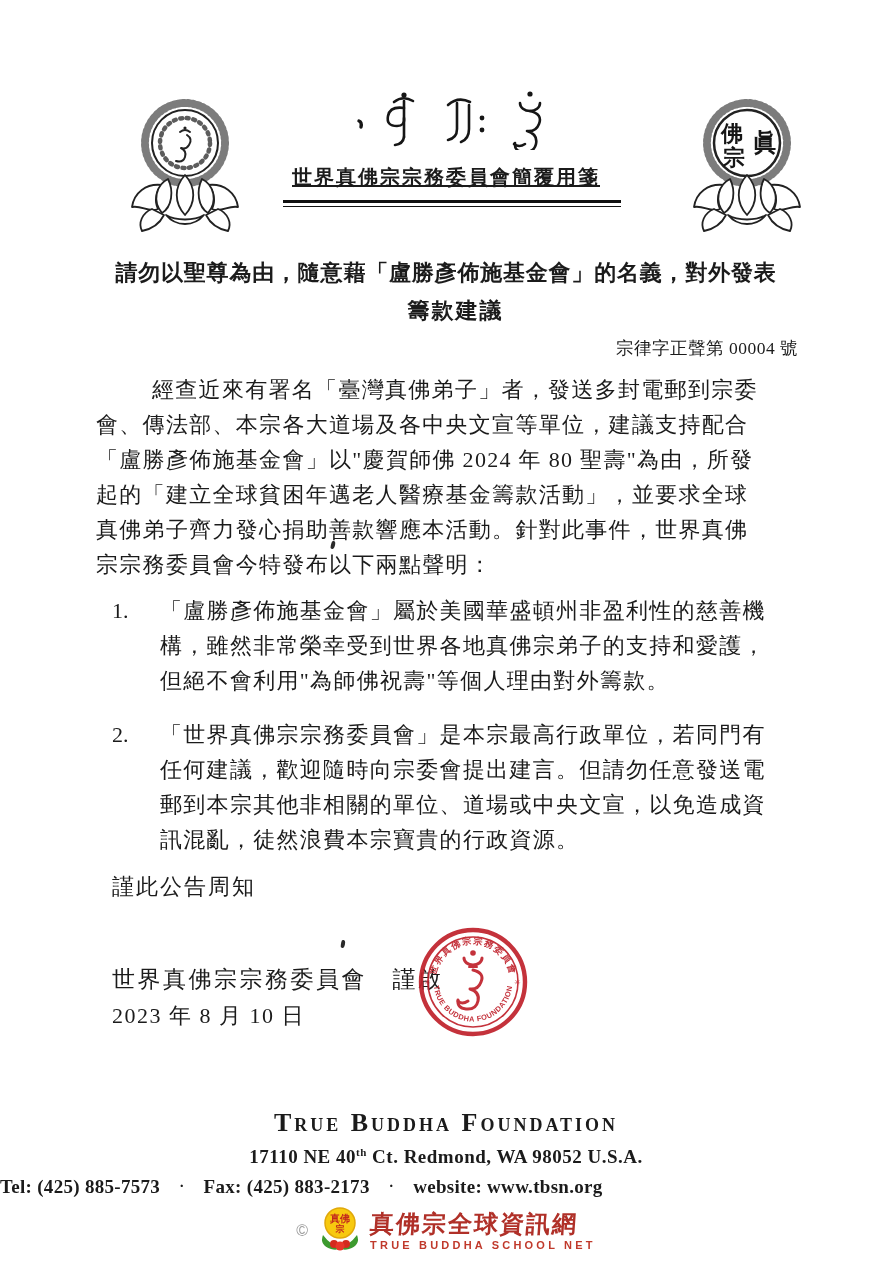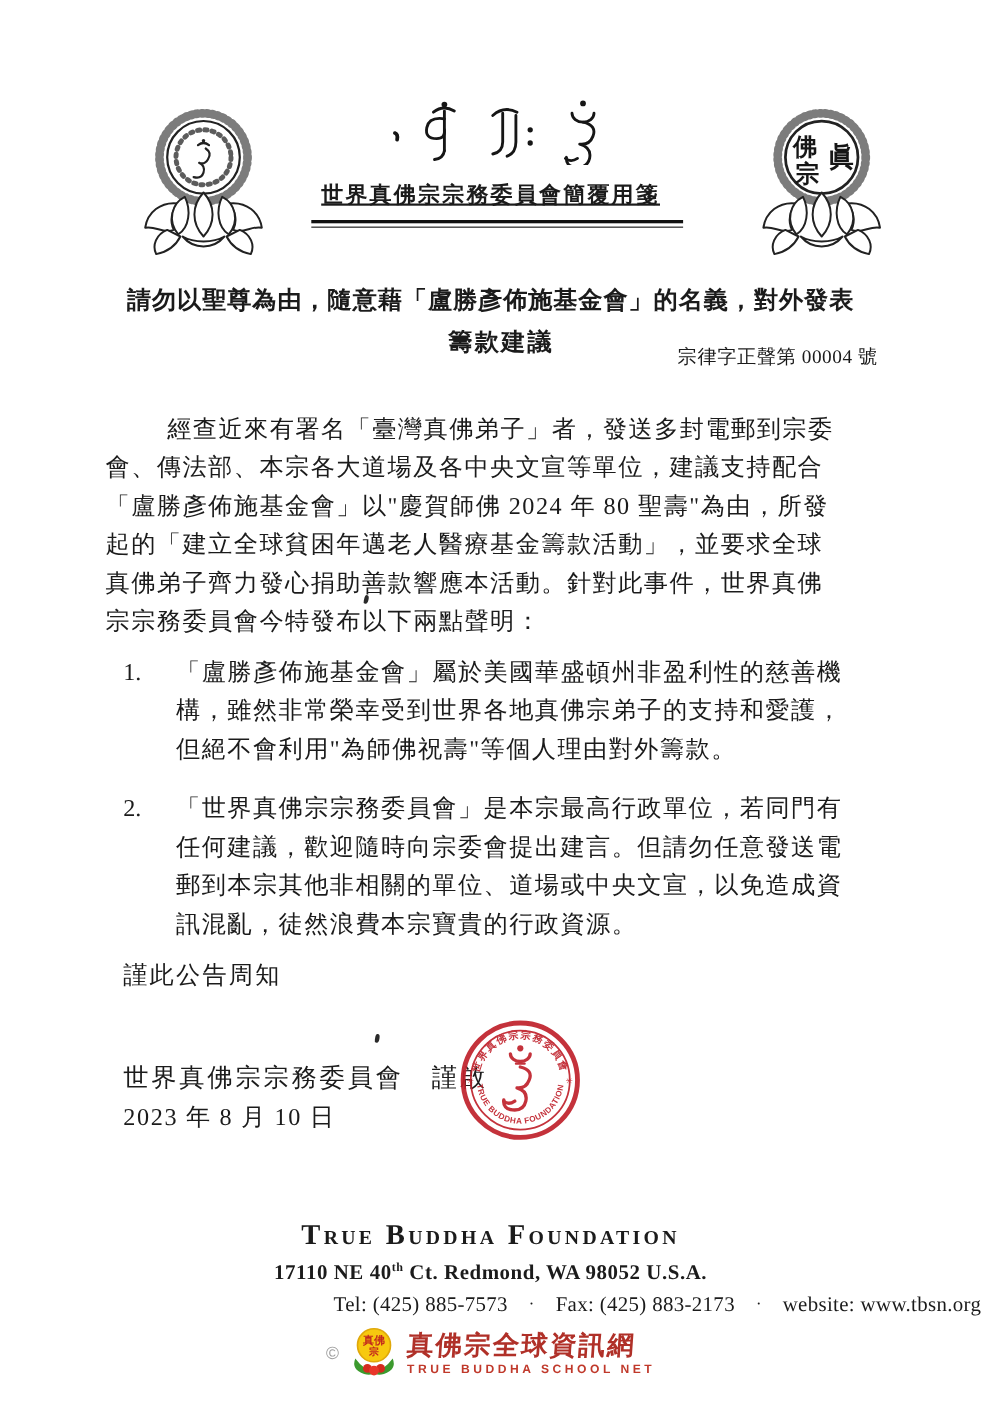--- a/index.html
+++ b/index.html
@@ -19,21 +19,21 @@
   }
   .double-rule{
     position:absolute;left:283px;top:200px;width:338px;height:3px;
     border-top:3.5px solid #111;border-bottom:1.5px solid #111;
   }
   
   .subject-line1{position:absolute;left:0;right:0;top:258px;text-align:center;
     font-size:22px;font-weight:700;letter-spacing:0.8px;white-space:nowrap;}
   .subject-line2{position:absolute;left:0;right:0;top:296px;text-align:center;
     font-size:22px;font-weight:700;letter-spacing:2px;padding-left:19px;}
-  .ref-number{position:absolute;right:94px;top:312px;font-size:17.5px;letter-spacing:0.5px;}
+  .ref-number{position:absolute;right:94px;top:336px;font-size:17.5px;letter-spacing:0.5px;}
   
   .para{position:absolute;left:96px;top:372px;width:700px;
     font-size:22px;line-height:35px;letter-spacing:1.3px;}
   .para .line:first-child{text-indent:56px;}
   .statement{position:absolute;left:112px;width:700px;font-size:22px;line-height:35px;letter-spacing:1.3px;}
   .statement-1{top:593px;}
   .statement-2{top:717px;}
   .statement .num{position:absolute;left:0;top:0;letter-spacing:0;}
   .statement .lines{margin-left:48px;}
   .closing{position:absolute;left:112px;top:872px;font-size:22px;letter-spacing:2px;}
@@ -43,22 +43,22 @@
   .seal{position:absolute;left:417px;top:926px;width:112px;height:112px;opacity:0.93;}
   .artifact{position:absolute;background:#2a2a2a;border-radius:40% 60% 60% 40%;}
   .artifact-1{left:331px;top:541px;width:4px;height:8px;transform:rotate(14deg);}
   .artifact-2{left:341px;top:940px;width:4px;height:8px;transform:rotate(10deg);}
   
   .footer-org{position:absolute;left:0;right:0;top:1108px;text-align:center;
     font-variant:small-caps;font-weight:700;font-size:26px;letter-spacing:3px;}
   .footer-address{position:absolute;left:0;right:0;top:1146px;text-align:center;
     font-weight:700;font-size:19px;letter-spacing:0.5px;}
   .footer-address sup{font-size:11px;}
-  .footer-contact{position:absolute;left:0;right:0;top:1176px;text-align:right;
-    font-weight:400;font-size:19px;letter-spacing:0.3px;}
+  .footer-contact{position:absolute;left:0;right:0;top:1176px;text-align:left;
+    font-weight:700;font-size:19px;letter-spacing:0.3px;}
   .footer-contact .sep{display:inline-block;margin:0 14px;font-size:15px;vertical-align:2px;}
   
   .site-logo{position:absolute;left:0;right:0;top:1206px;display:flex;
     justify-content:center;align-items:center;gap:8px;}
   .site-logo .copyright{color:#9b9b9b;font-size:16px;font-family:"Liberation Sans",sans-serif;margin-right:2px;}
   .logo-emblem{width:44px;height:50px;}
   .logo-text{display:flex;flex-direction:column;align-items:flex-start;line-height:1;}
   .logo-zh{color:#b03028;font-size:24px;font-weight:700;letter-spacing:2px;
     transform:skewX(-4deg);}
   .logo-en{color:#c0392b;font-size:11px;font-weight:700;letter-spacing:3.2px;

